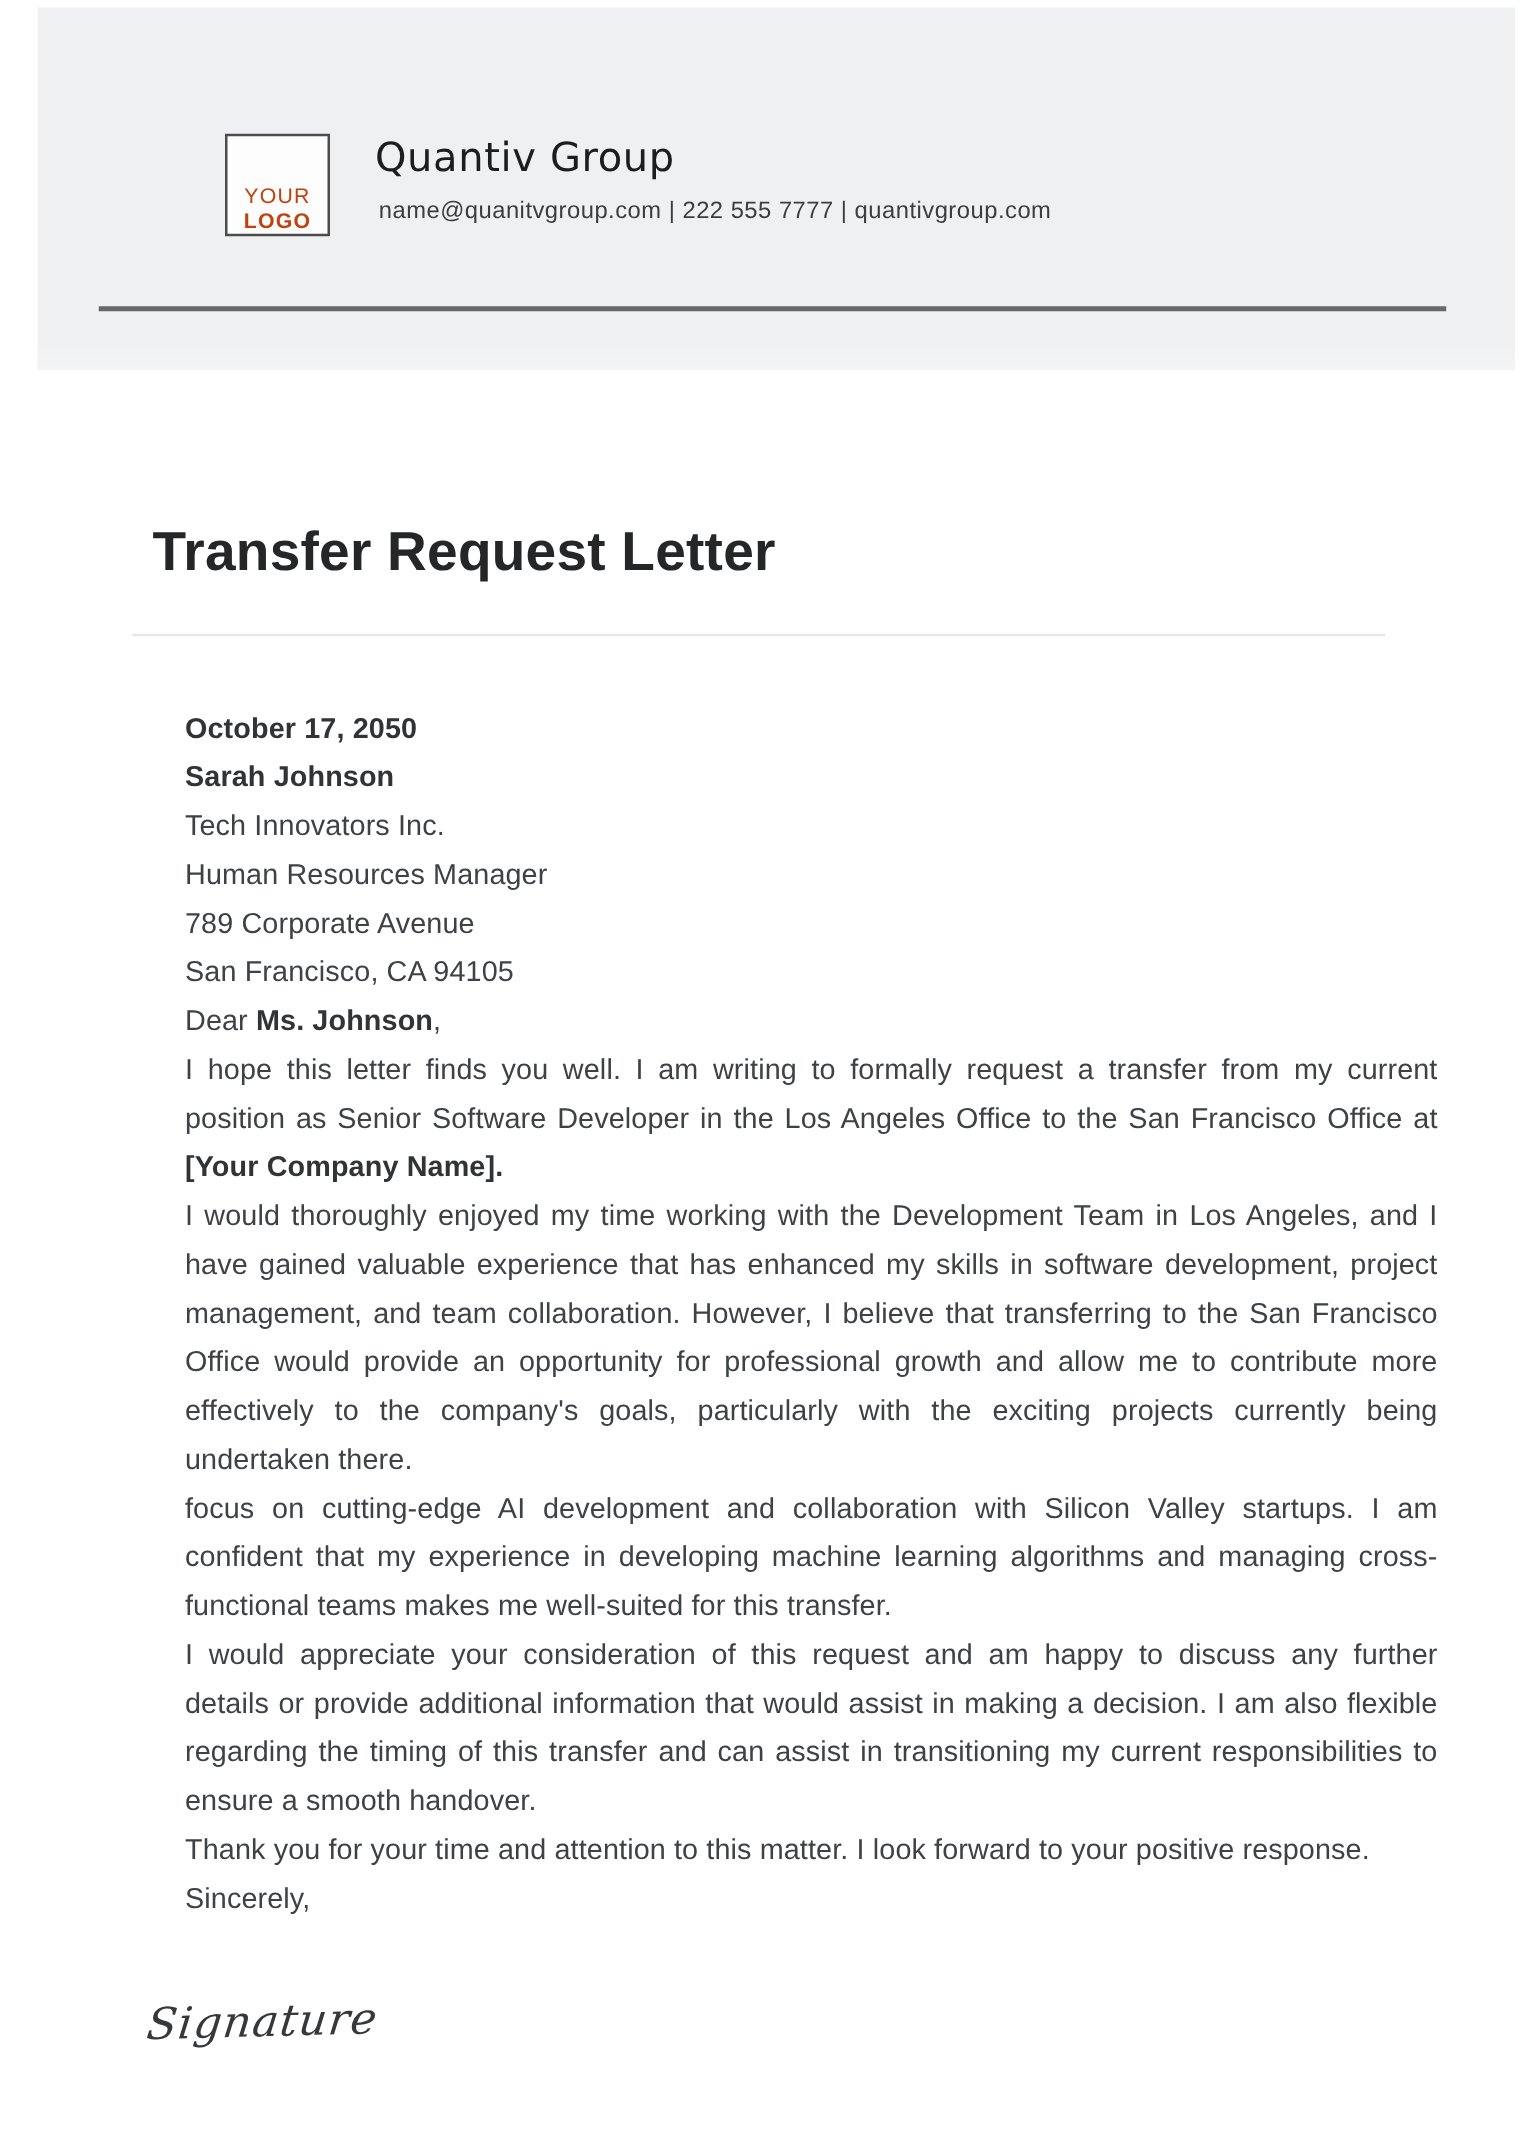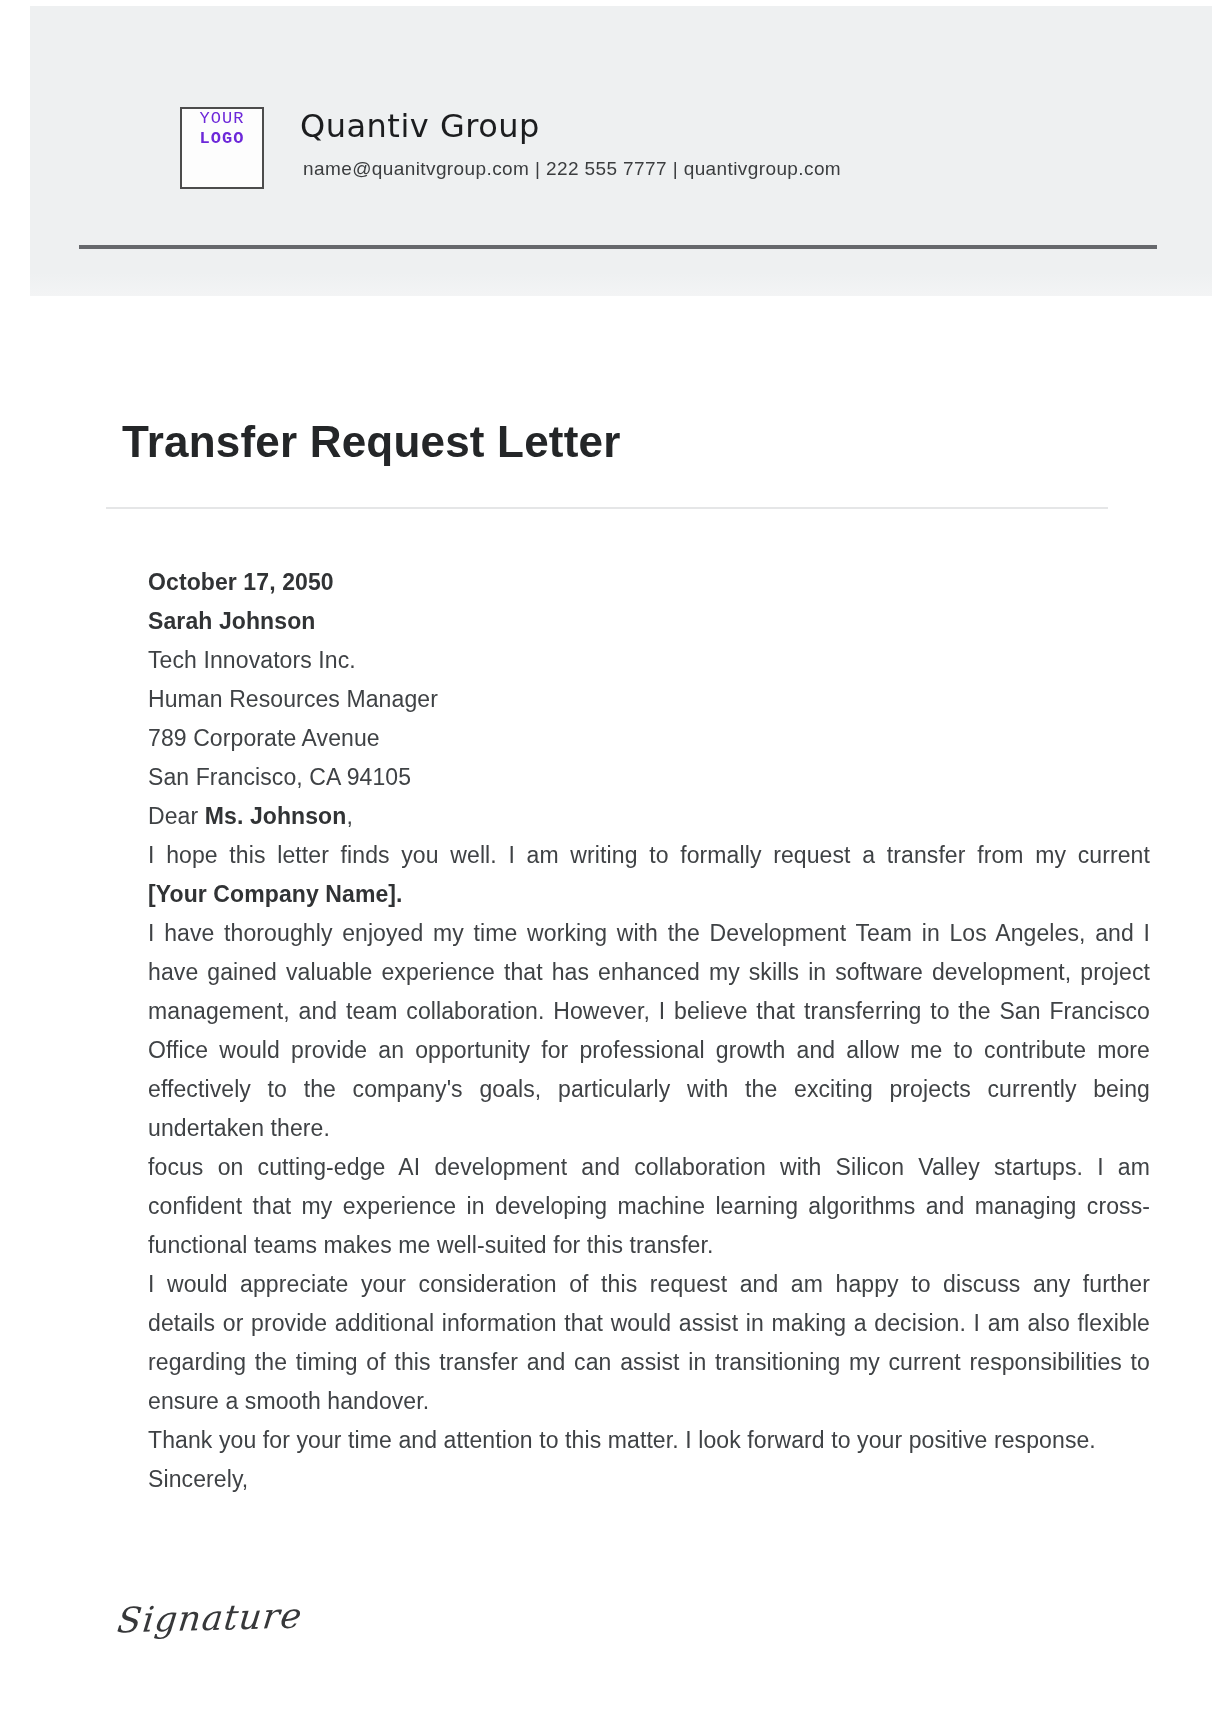--- a/index.html
+++ b/index.html
@@ -11,22 +11,22 @@
     overflow:hidden;
   }
   
   .header-band{
     position:absolute;top:6px;left:30px;right:8px;height:290px;
     background:linear-gradient(to bottom,#eef0f1 0%,#eef0f1 92%,#f3f4f5 100%);
   }
   .logo-box{
     position:absolute;left:150px;top:101px;width:80px;height:78px;
     background:#fdfdfd;border:2px solid #4c4c4c;
-    display:flex;flex-direction:column;align-items:center;justify-content:flex-start;
-    font-family:Liberation Mono, monospace;color:#6d28d9;
+    display:flex;flex-direction:column;align-items:center;justify-content:flex-end;
+    font-family:Liberation Sans, sans-serif;color:#c2410c;
   }
   .logo-line1{font-size:17px;letter-spacing:1px;line-height:20px;}
   .logo-line2{font-size:17px;letter-spacing:1px;line-height:20px;font-weight:700;}
   .company-name{
     position:absolute;left:270px;top:93px;
     font-family:"DejaVu Sans", sans-serif;
     font-size:32px;line-height:54px;color:#1c1d1f;
     letter-spacing:0.5px;font-weight:500;
   }
   .contact-line{
@@ -84,22 +84,23 @@
 
   <main class="letter-body" id="letter-body">
       <div class="line"><span class="b">October 17, 2050</span></div>
       <div class="line"><span class="b">Sarah Johnson</span></div>
       <div class="line"><span>Tech Innovators Inc.</span></div>
       <div class="line"><span>Human Resources Manager</span></div>
       <div class="line"><span>789 Corporate Avenue</span></div>
       <div class="line"><span>San Francisco, CA 94105</span></div>
       <div class="line"><span>Dear </span><span class="b">Ms. Johnson</span><span>,</span></div>
       <div class="line justify"><span>I hope this letter finds you well. I am writing to formally request a transfer from my current</span></div>
+      <div class="line justify"><span>position as Senior Software Developer in the Los Angeles Office to the San Francisco Office at</span></div>
       <div class="line"><span class="b">[Your Company Name].</span></div>
-      <div class="line justify"><span>I have thoroughly enjoyed my time working with the Development Team in Los Angeles, and I</span></div>
+      <div class="line justify"><span>I would thoroughly enjoyed my time working with the Development Team in Los Angeles, and I</span></div>
       <div class="line justify"><span>have gained valuable experience that has enhanced my skills in software development, project</span></div>
       <div class="line justify"><span>management, and team collaboration. However, I believe that transferring to the San Francisco</span></div>
       <div class="line justify"><span>Office would provide an opportunity for professional growth and allow me to contribute more</span></div>
       <div class="line justify"><span>effectively to the company's goals, particularly with the exciting projects currently being</span></div>
       <div class="line"><span>undertaken there.</span></div>
       <div class="line justify"><span>focus on cutting-edge AI development and collaboration with Silicon Valley startups. I am</span></div>
       <div class="line justify"><span>confident that my experience in developing machine learning algorithms and managing cross-</span></div>
       <div class="line"><span>functional teams makes me well-suited for this transfer.</span></div>
       <div class="line justify"><span>I would appreciate your consideration of this request and am happy to discuss any further</span></div>
       <div class="line justify"><span>details or provide additional information that would assist in making a decision. I am also flexible</span></div>

